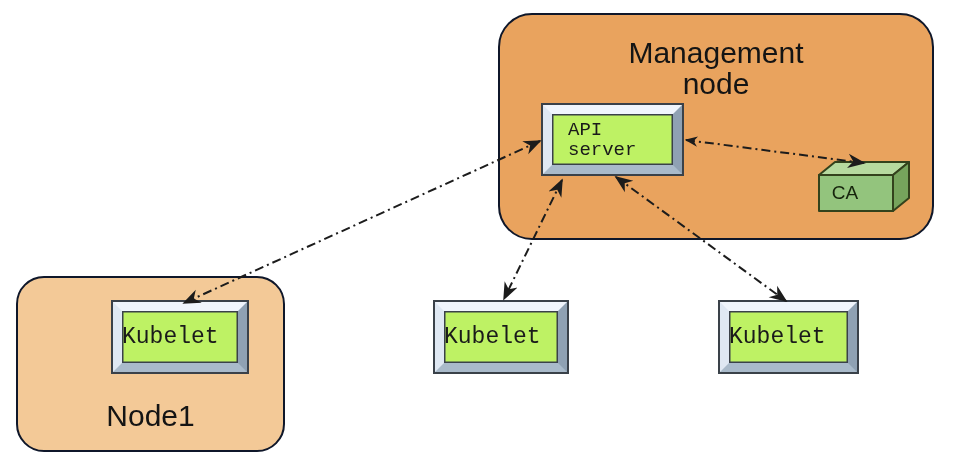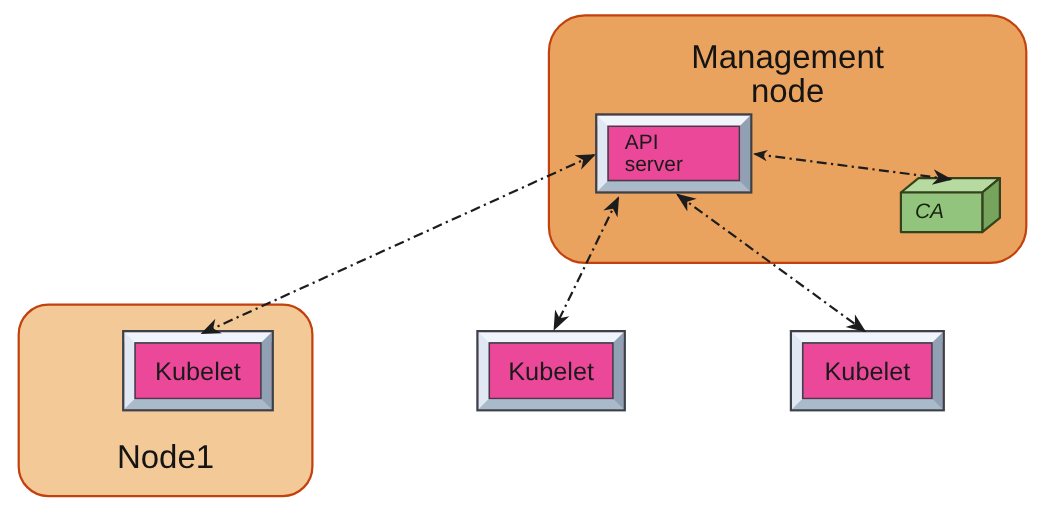--- a/index.html
+++ b/index.html
@@ -1,54 +1,54 @@
 <!DOCTYPE html>
 <html><head>
 <meta charset="utf-8">
 <style>
   html,body{margin:0;padding:0;background:#ffffff;}
   .canvas{
     position:relative;width:958px;height:468px;overflow:hidden;
     font-family:"Liberation Sans",sans-serif;color:#1a1a1a;background:#ffffff;
   }
   
-  .group{position:absolute;box-sizing:border-box;border:2px solid #c2410c;}
+  .group{position:absolute;box-sizing:border-box;border:2px solid #0f172a;}
   .mgmt{left:498px;top:13px;width:436px;height:227px;border-radius:34px;background:#E9A35E;}
   .node{width:269px;height:176px;top:276px;border-radius:28px;background:#F3C997;}
   .node1{left:16px;}
   .node2{left:343px;width:267px;}
   .node3{left:668px;width:270px;}
   .group-title{
     position:absolute;text-align:center;font-size:30px;line-height:31px;
     color:#141414;letter-spacing:0px;
   }
   .mgmt-title{left:100px;right:100px;top:22px;}
   .node-title{left:0;right:0;top:122px;font-size:30px;}
   
   .bevel{
     position:absolute;box-sizing:border-box;
     border:9px solid;
     border-color:#F0F5FC #8FA1B3 #A9BACA #DFE8F3;
     outline:2px solid #3A4149;
-    background:#ec4899;
+    background:#bef264;
     box-shadow:inset 0 0 0 1.5px #3A4149;
-    display:flex;align-items:center;
+    display:flex;align-items:center;font-family:Liberation Mono, monospace;
   }
   .api{left:543px;top:105px;width:139px;height:69px;}
   .api .lbl{font-size:19px;line-height:20px;padding-left:16px;width:72px;}
-  .kubelet{justify-content:center;}
+  .kubelet{}
   .k1{left:113px;top:302px;width:134px;height:70px;}
   .k2{left:435px;top:302px;width:132px;height:70px;}
   .k3{left:720px;top:302px;width:137px;height:70px;}
   .kubelet .lbl{font-size:23px;}
   
   .ca-label{
     position:absolute;left:819px;top:175px;width:74px;height:36px;
     display:flex;align-items:center;justify-content:center;
-    padding-right:22px;box-sizing:border-box;font-size:19px;color:#16240c;font-style:italic;
+    padding-right:22px;box-sizing:border-box;font-size:19px;color:#16240c;
   }
   .overlay{position:absolute;left:0;top:0;pointer-events:none;}
 </style>
 </head>
 <body>
 
 <div class="canvas">
 
   <div class="group mgmt">
     <div class="group-title mgmt-title">Management node</div>

